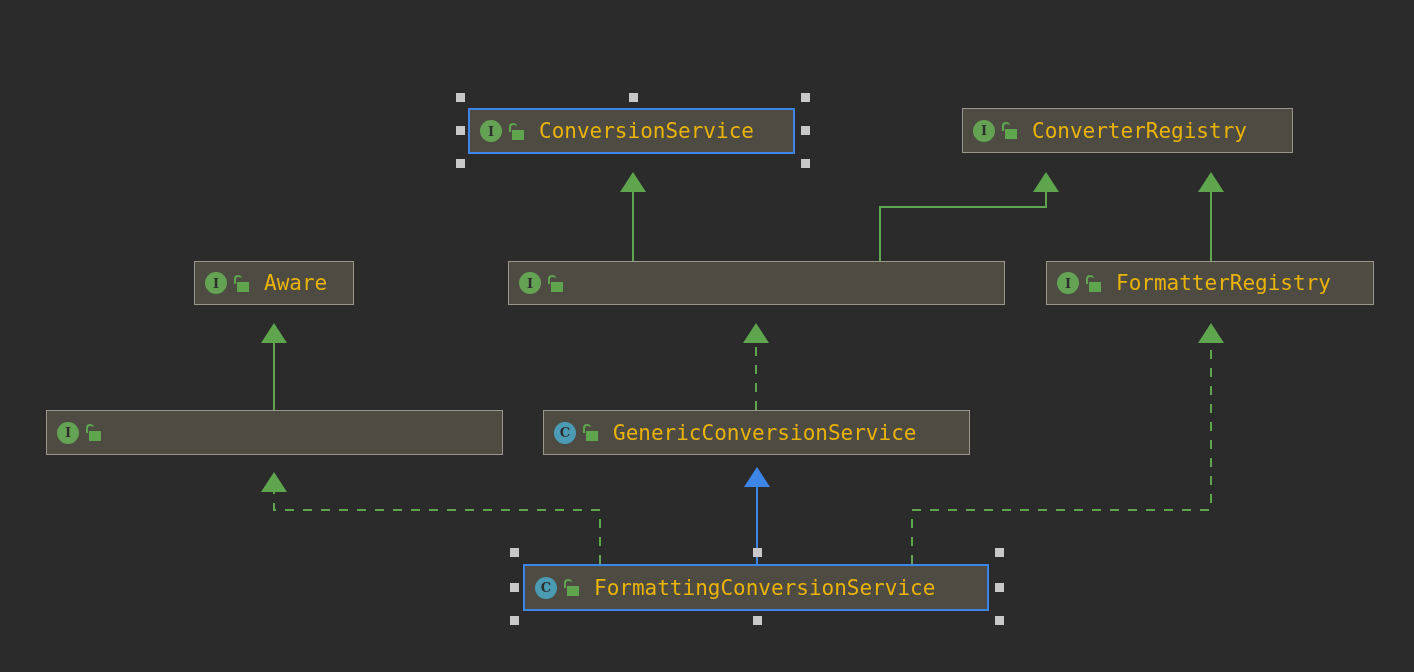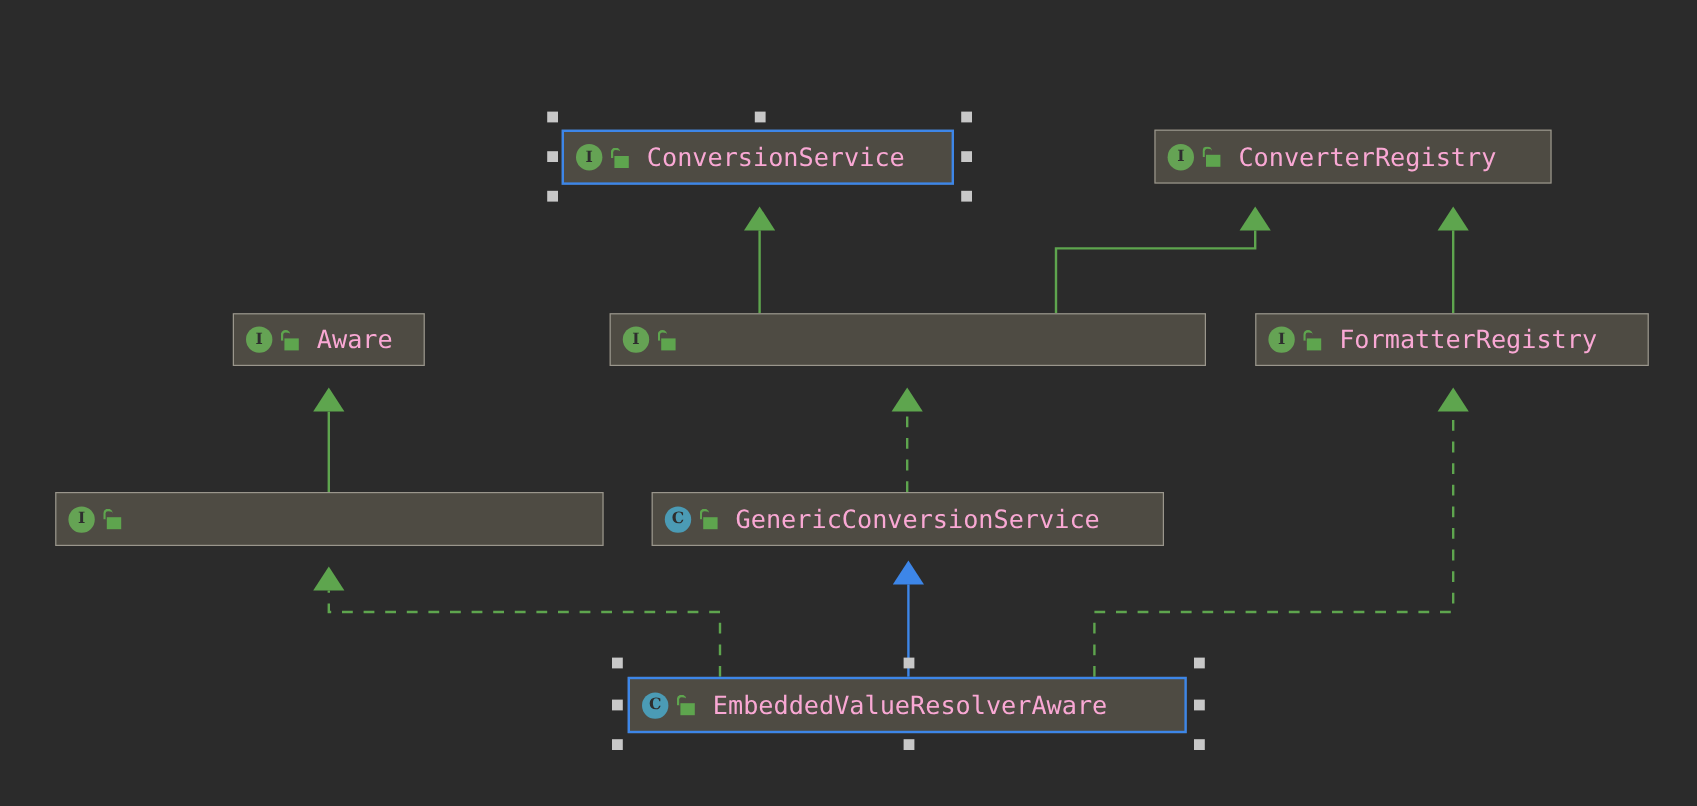--- a/index.html
+++ b/index.html
@@ -75,21 +75,21 @@
     height: 9px;
     border: 2px solid #5ea54e;
     border-bottom: none;
     border-right: none;
     border-top-left-radius: 5px;
     border-top-right-radius: 5px;
     box-sizing: border-box;
   }
   .node-label {
     margin-left: 14px;
-    color: #f9a8d4;
+    color: #eab308;
     font-size: 21px;
     letter-spacing: 0px;
     white-space: nowrap;
   }
   .handle {
     position: absolute;
     width: 9px;
     height: 9px;
     background: #c8c8c8;
     z-index: 9;
@@ -189,21 +189,21 @@
           <span class="body"></span>
         </span>
         <span class="node-label">GenericConversionService</span>
       </div>
       <div class="node selected" style="left: 523px; top: 564px; width: 466px; height: 47px;">
         <span class="type-icon cls">C</span>
         <span class="lock-icon">
           <span class="shackle"></span>
           <span class="body"></span>
         </span>
-        <span class="node-label">EmbeddedValueResolverAware</span>
+        <span class="node-label">FormattingConversionService</span>
       </div>
     </div>
   <div id="handles-root">
       <div class="handle" style="left: 456px; top: 93px;"></div>
       <div class="handle" style="left: 629px; top: 93px;"></div>
       <div class="handle" style="left: 801px; top: 93px;"></div>
       <div class="handle" style="left: 456px; top: 126px;"></div>
       <div class="handle" style="left: 801px; top: 126px;"></div>
       <div class="handle" style="left: 456px; top: 159px;"></div>
       <div class="handle" style="left: 801px; top: 159px;"></div>

